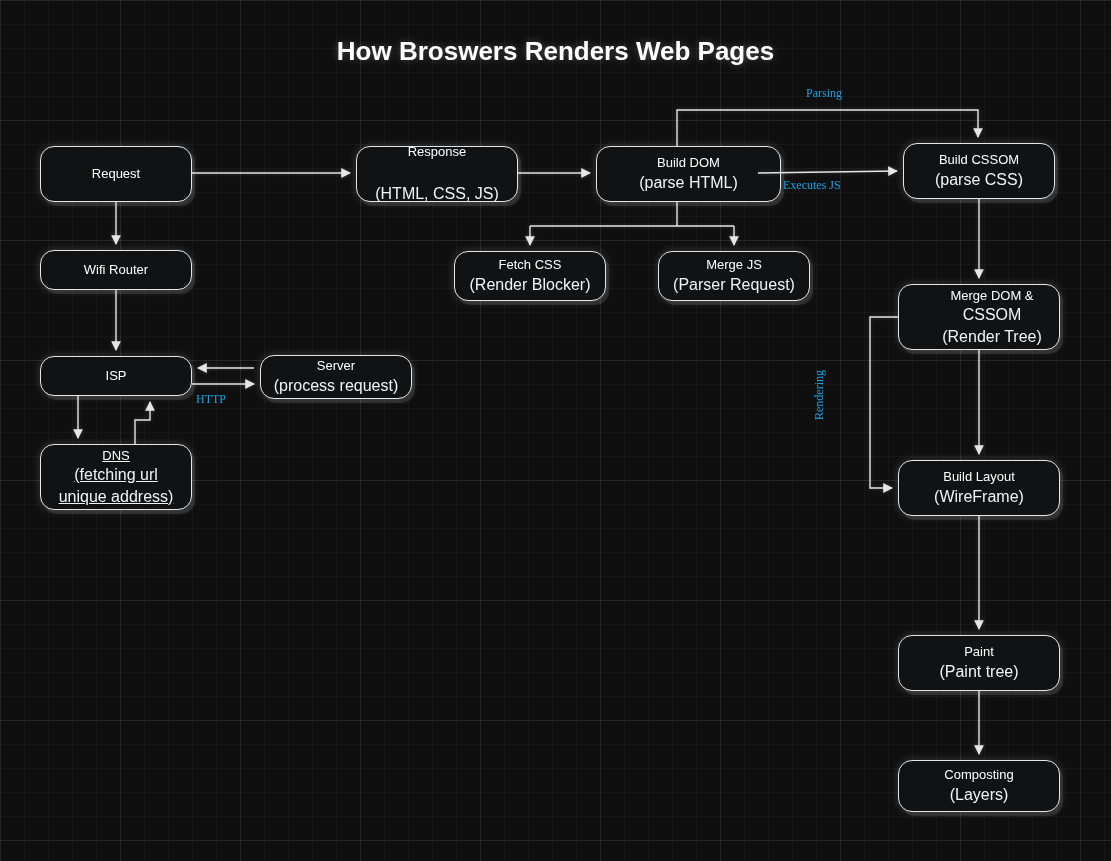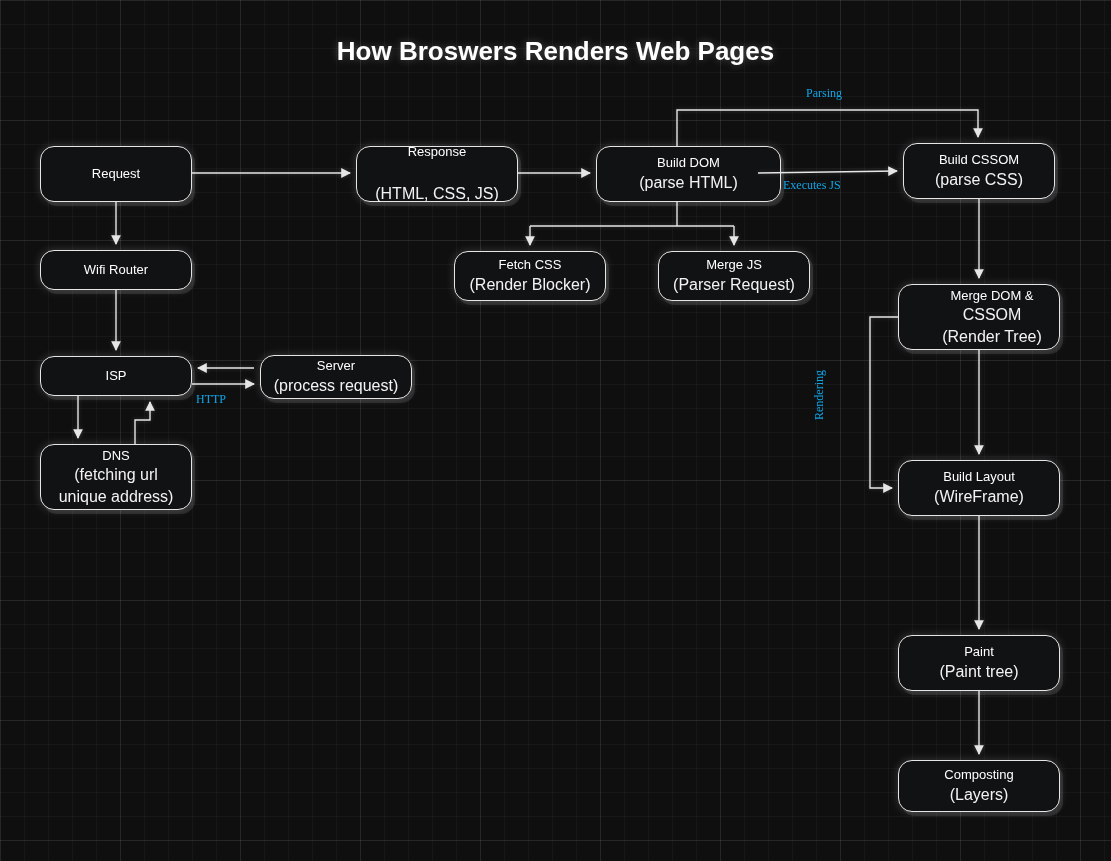--- a/index.html
+++ b/index.html
@@ -71,21 +71,21 @@
 </div>
 
 <div class="node" style="left:40px; top:250px; width:152px; height:40px;">
   <span class="l1">Wifi Router</span>
 </div>
 
 <div class="node" style="left:40px; top:356px; width:152px; height:40px;">
   <span class="l1">ISP</span>
 </div>
 
-<div class="node" style="left:40px; top:444px; width:152px; height:66px;">
+<div class="node" style="left:40px; top:444px; width:152px; height:66px;text-decoration:underline;">
   <span class="l1">DNS</span>
   <span class="l2">(fetching url</span>
   <span class="l3">unique address)</span>
 </div>
 
 <div class="node" style="left:260px; top:355px; width:152px; height:44px;">
   <span class="l1">Server</span>
   <span class="l2">(process request)</span>
 </div>
 

